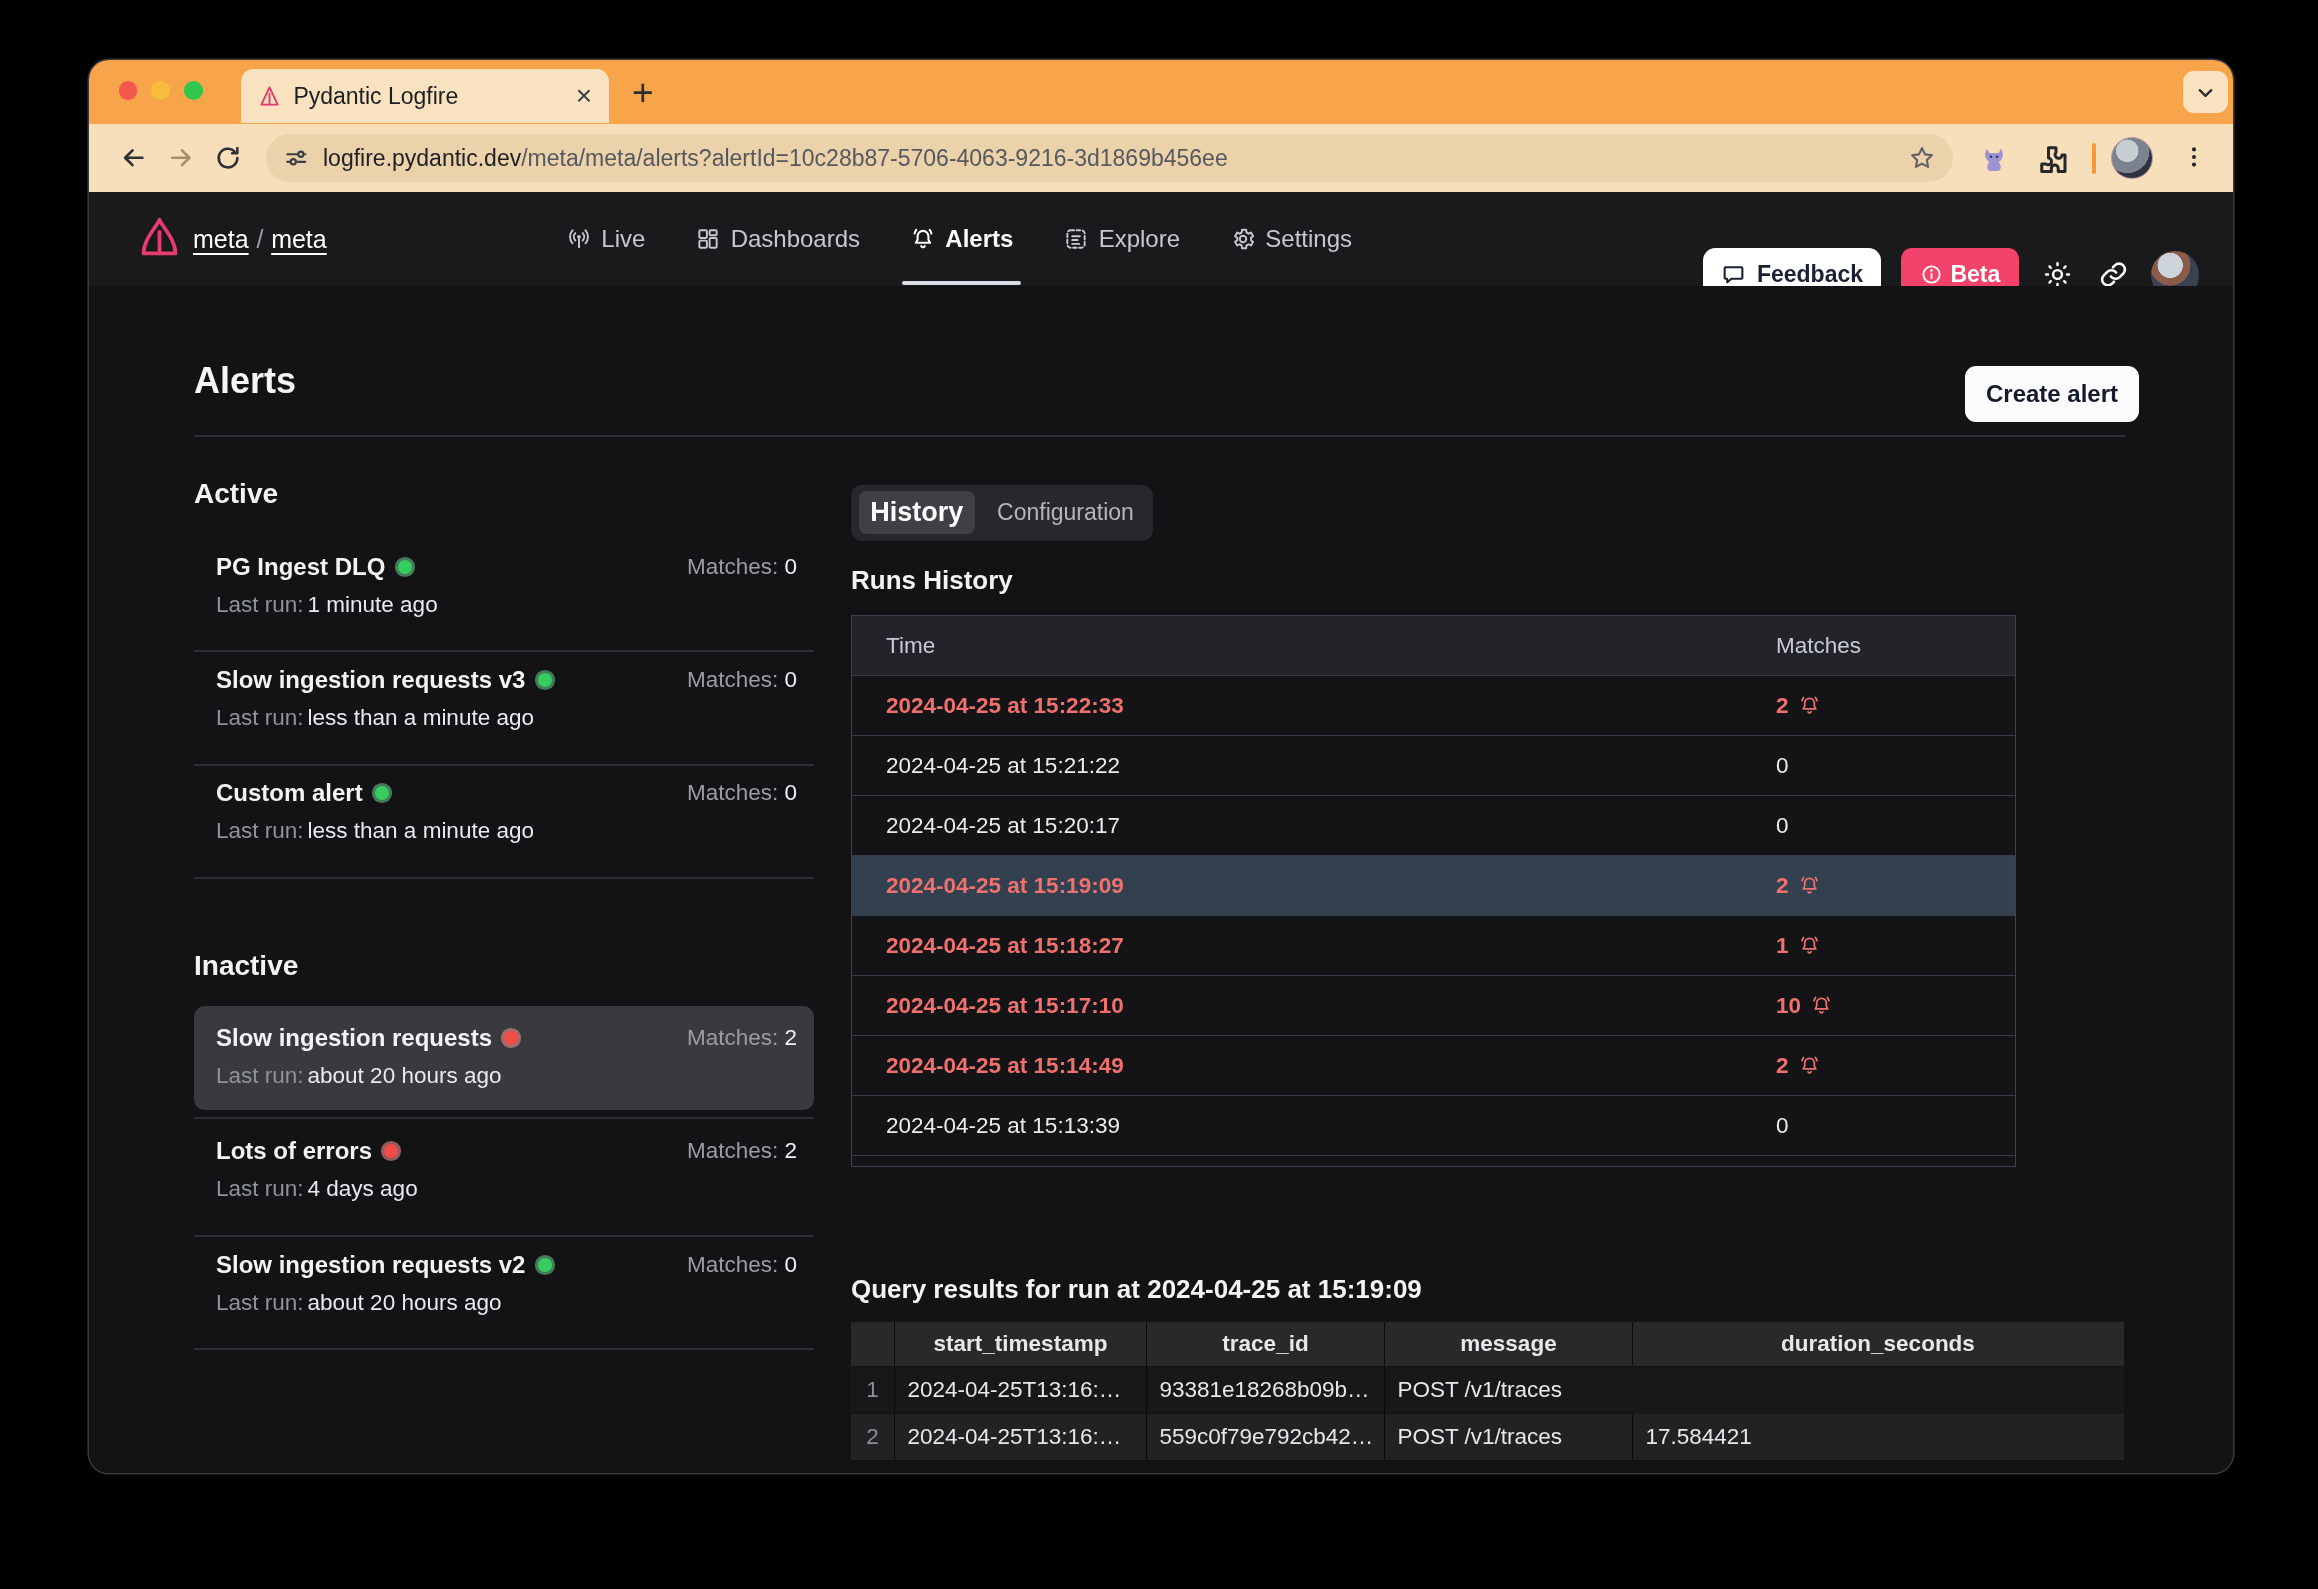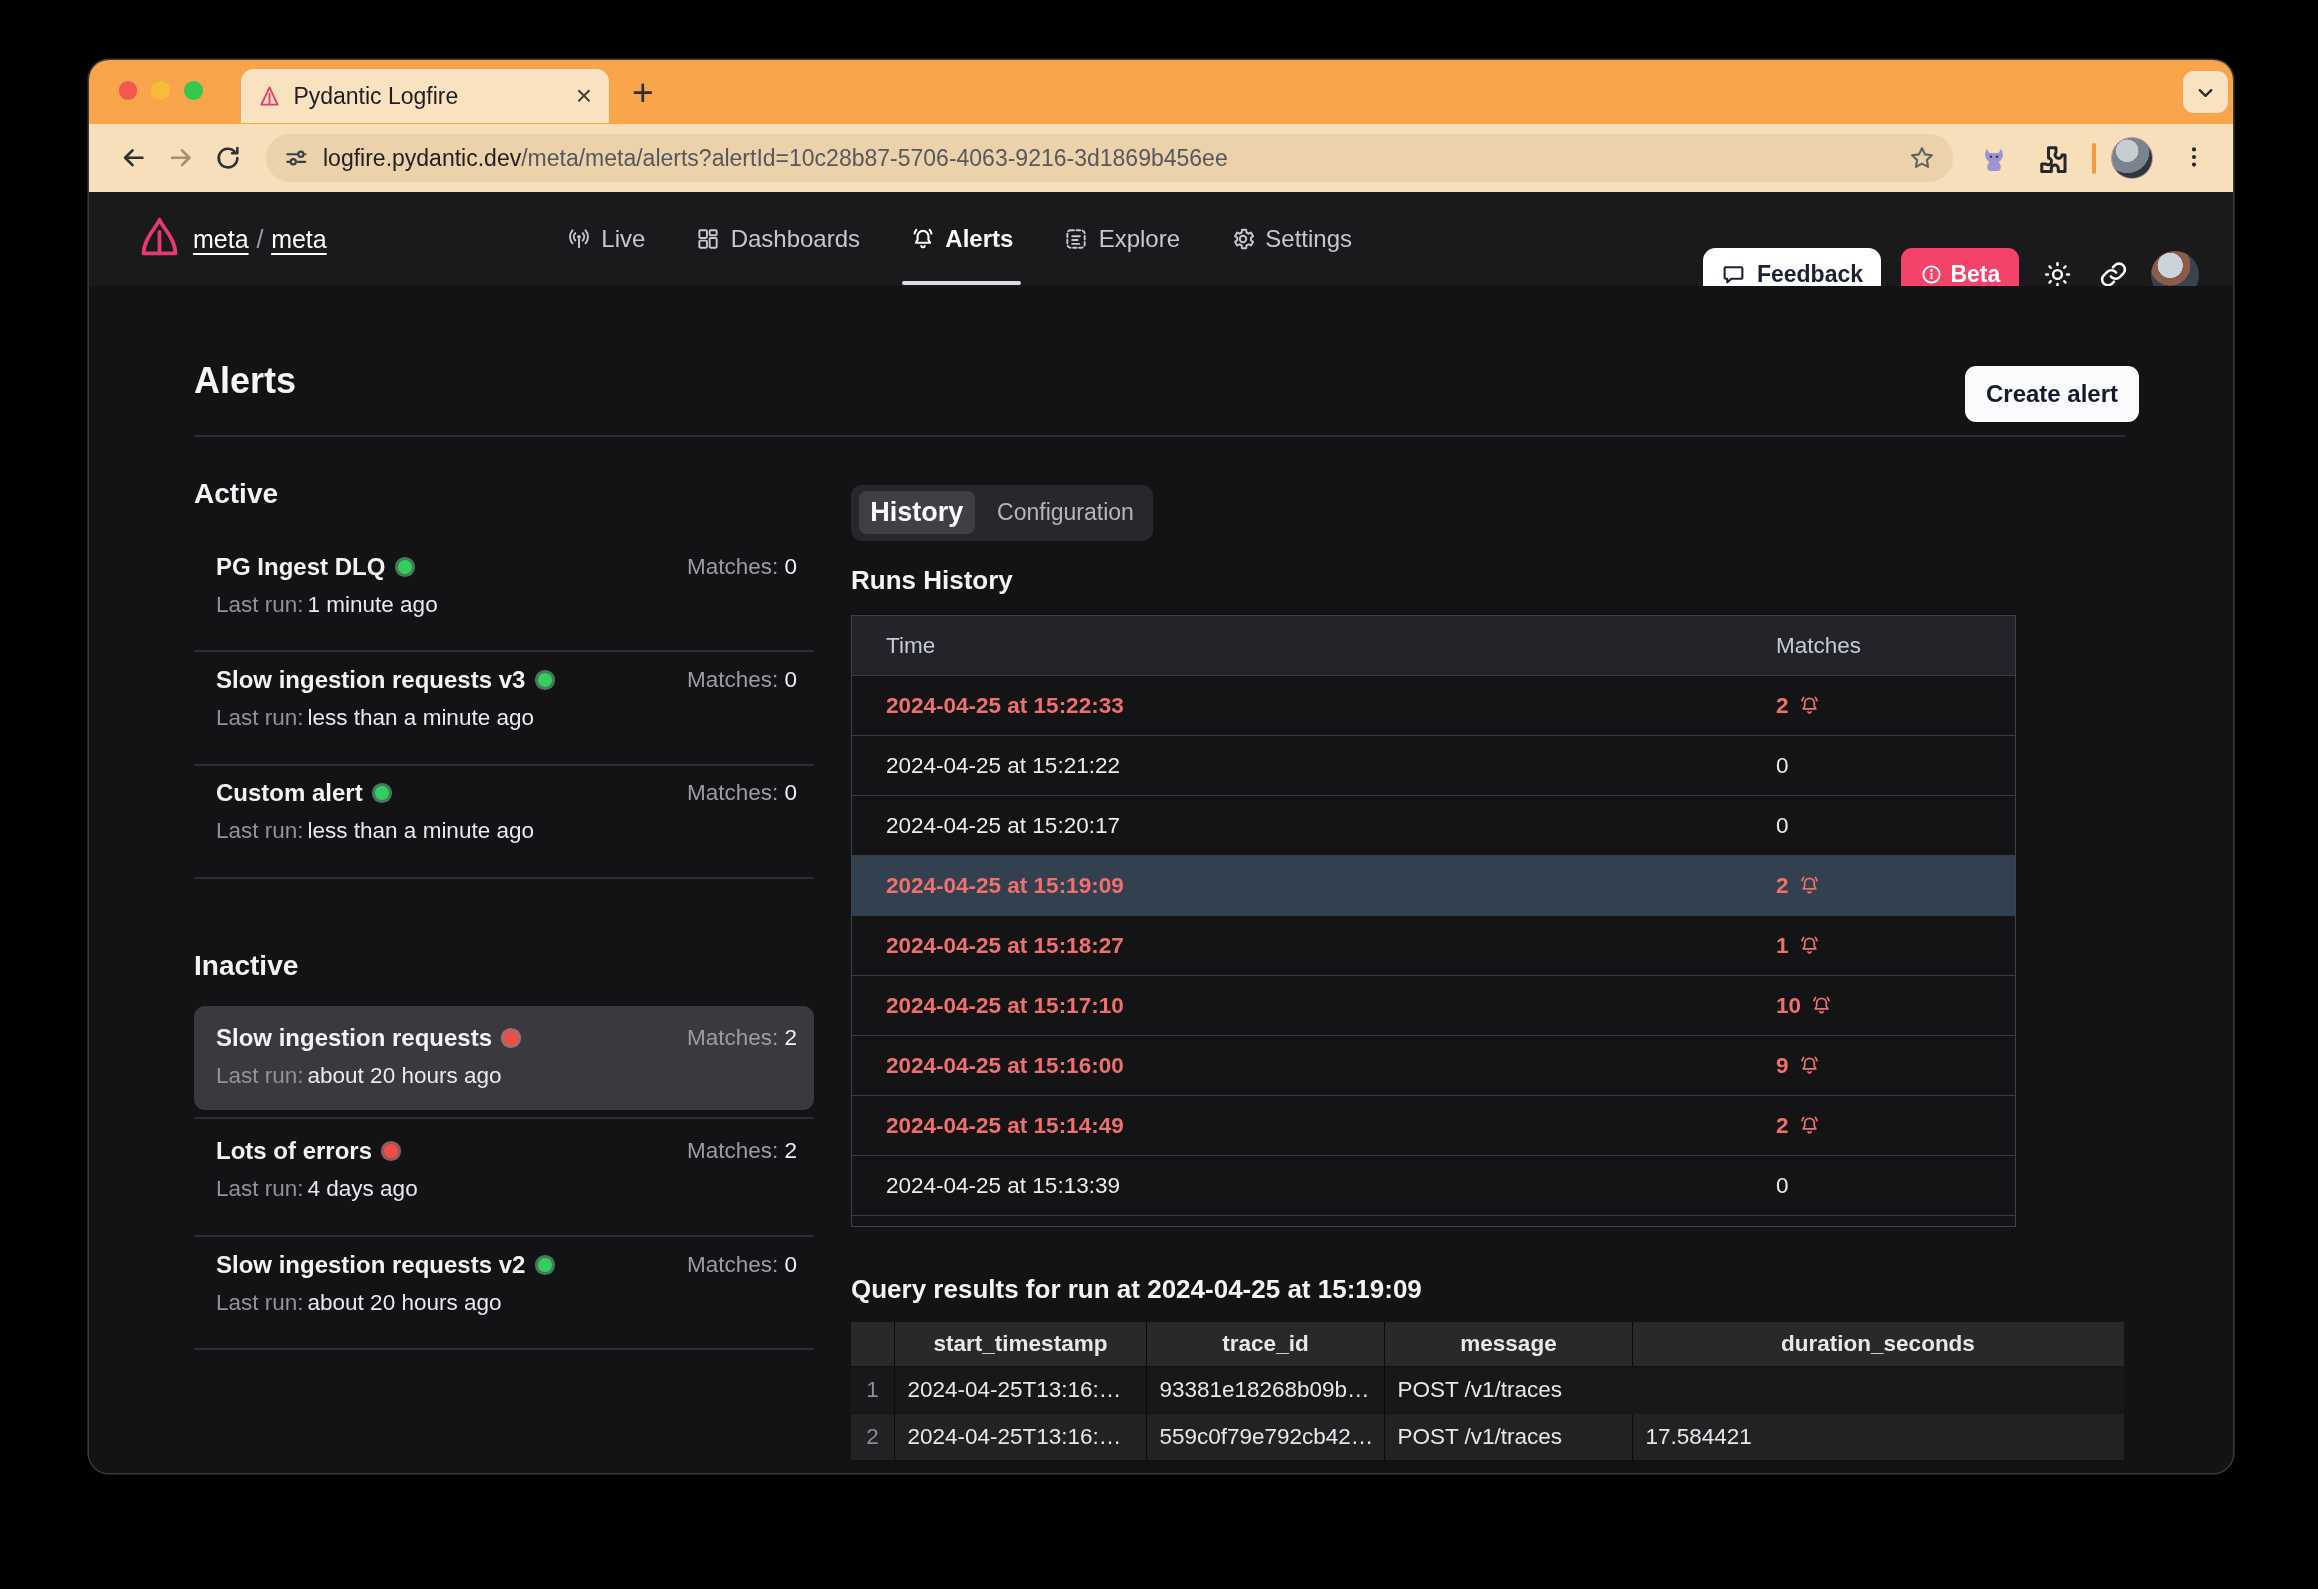--- a/index.html
+++ b/index.html
@@ -454,32 +454,20 @@
             <span>10</span>
           <svg width="23" height="23" viewBox="0 0 24 24" fill="none" stroke="#ef706d" stroke-width="1.8" stroke-linecap="round" stroke-linejoin="round">
               <path d="M12 4.5 a5 5 0 0 1 5 5 v3.2 l1.6 2.8 H5.4 L7 12.7 V9.5 a5 5 0 0 1 5-5 Z"></path>
               <path d="M10.4 18.5 a1.7 1.7 0 0 0 3.2 0"></path>
               <path d="M4.2 7 a9 9 0 0 1 1.6-3.4"></path>
               <path d="M19.8 7 a9 9 0 0 0 -1.6-3.4"></path>
             </svg>
           </span>
       </div>
       <div class="run-row">
-        <span class="run-time row-red">2024-04-25 at 15:16:00</span>
-        <span class="run-matches row-red">
-            <span>9</span>
-          <svg width="23" height="23" viewBox="0 0 24 24" fill="none" stroke="#ef706d" stroke-width="1.8" stroke-linecap="round" stroke-linejoin="round">
-              <path d="M12 4.5 a5 5 0 0 1 5 5 v3.2 l1.6 2.8 H5.4 L7 12.7 V9.5 a5 5 0 0 1 5-5 Z"></path>
-              <path d="M10.4 18.5 a1.7 1.7 0 0 0 3.2 0"></path>
-              <path d="M4.2 7 a9 9 0 0 1 1.6-3.4"></path>
-              <path d="M19.8 7 a9 9 0 0 0 -1.6-3.4"></path>
-            </svg>
-          </span>
-      </div>
-      <div class="run-row">
         <span class="run-time row-red">2024-04-25 at 15:14:49</span>
         <span class="run-matches row-red">
             <span>2</span>
           <svg width="23" height="23" viewBox="0 0 24 24" fill="none" stroke="#ef706d" stroke-width="1.8" stroke-linecap="round" stroke-linejoin="round">
               <path d="M12 4.5 a5 5 0 0 1 5 5 v3.2 l1.6 2.8 H5.4 L7 12.7 V9.5 a5 5 0 0 1 5-5 Z"></path>
               <path d="M10.4 18.5 a1.7 1.7 0 0 0 3.2 0"></path>
               <path d="M4.2 7 a9 9 0 0 1 1.6-3.4"></path>
               <path d="M19.8 7 a9 9 0 0 0 -1.6-3.4"></path>
             </svg>
           </span>

